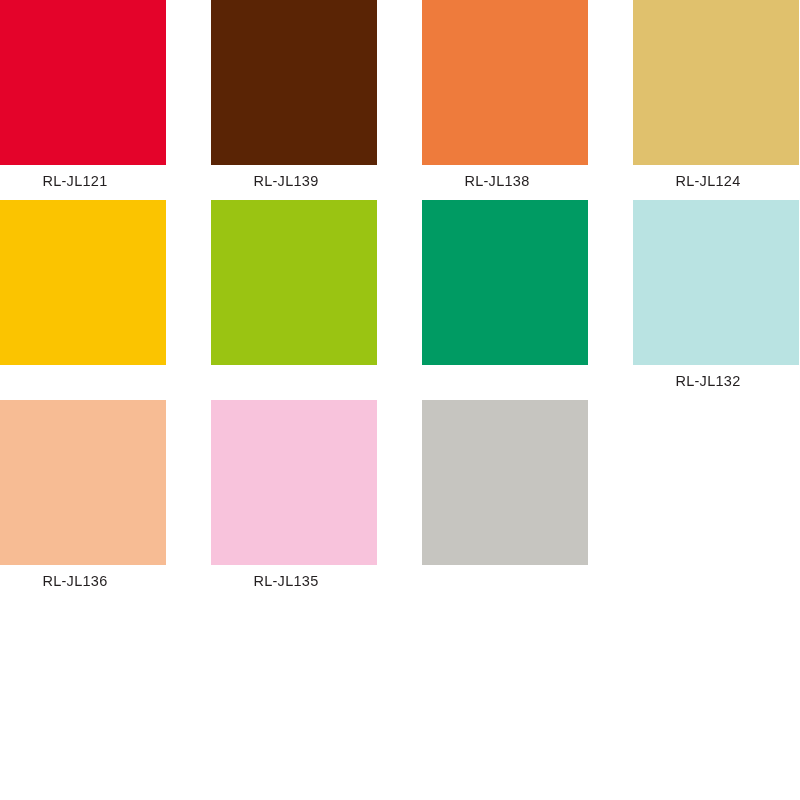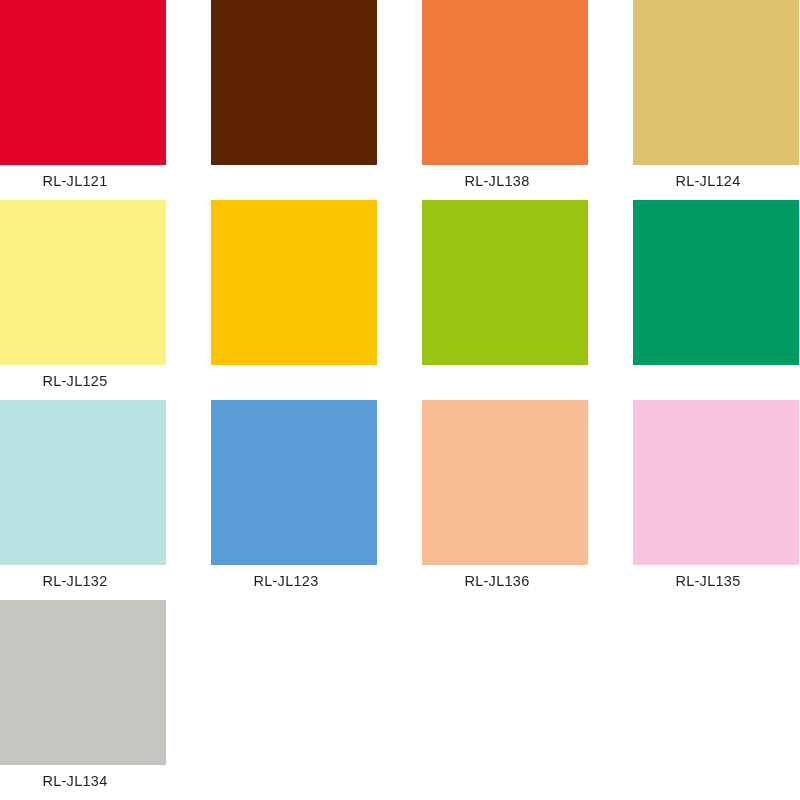--- a/index.html
+++ b/index.html
@@ -58,55 +58,47 @@
 </head>
 <body>
 
 <div id="swatch-grid" style="background: rgb(255, 255, 255);">
     <div class="swatch-cell">
       <div class="swatch-chip" title="RL-JL121" style="background: rgb(228, 3, 42);"></div>
       <div class="swatch-label">RL-JL121</div>
     </div>
     <div class="swatch-cell">
       <div class="swatch-chip" title="RL-JL139" style="background: rgb(90, 36, 5);"></div>
+      <div class="swatch-label">RL-JL139</div>
     </div>
     <div class="swatch-cell">
       <div class="swatch-chip" title="RL-JL138" style="background: rgb(238, 123, 60);"></div>
       <div class="swatch-label">RL-JL138</div>
     </div>
     <div class="swatch-cell">
       <div class="swatch-chip" title="RL-JL124" style="background: rgb(224, 193, 109);"></div>
       <div class="swatch-label">RL-JL124</div>
-    </div>
-    <div class="swatch-cell">
-      <div class="swatch-chip" title="RL-JL125" style="background: rgb(251, 242, 131);"></div>
-      <div class="swatch-label">RL-JL125</div>
     </div>
     <div class="swatch-cell">
       <div class="swatch-chip" title="RL-JL127" style="background: rgb(251, 196, 0);"></div>
     </div>
     <div class="swatch-cell">
       <div class="swatch-chip" title="RL-JL130" style="background: rgb(154, 196, 18);"></div>
     </div>
     <div class="swatch-cell">
       <div class="swatch-chip" title="RL-JL131" style="background: rgb(0, 155, 99);"></div>
     </div>
     <div class="swatch-cell">
       <div class="swatch-chip" title="RL-JL132" style="background: rgb(185, 227, 226);"></div>
       <div class="swatch-label">RL-JL132</div>
     </div>
     <div class="swatch-cell">
-      <div class="swatch-chip" title="RL-JL123" style="background: rgb(91, 155, 216);"></div>
-      <div class="swatch-label">RL-JL123</div>
-    </div>
-    <div class="swatch-cell">
       <div class="swatch-chip" title="RL-JL136" style="background: rgb(247, 188, 148);"></div>
       <div class="swatch-label">RL-JL136</div>
     </div>
     <div class="swatch-cell">
       <div class="swatch-chip" title="RL-JL135" style="background: rgb(248, 195, 220);"></div>
       <div class="swatch-label">RL-JL135</div>
     </div>
     <div class="swatch-cell">
       <div class="swatch-chip" title="RL-JL134" style="background: rgb(198, 197, 192);"></div>
-      <div class="swatch-label">RL-JL134</div>
     </div>
   </div>
 
 </body></html>

